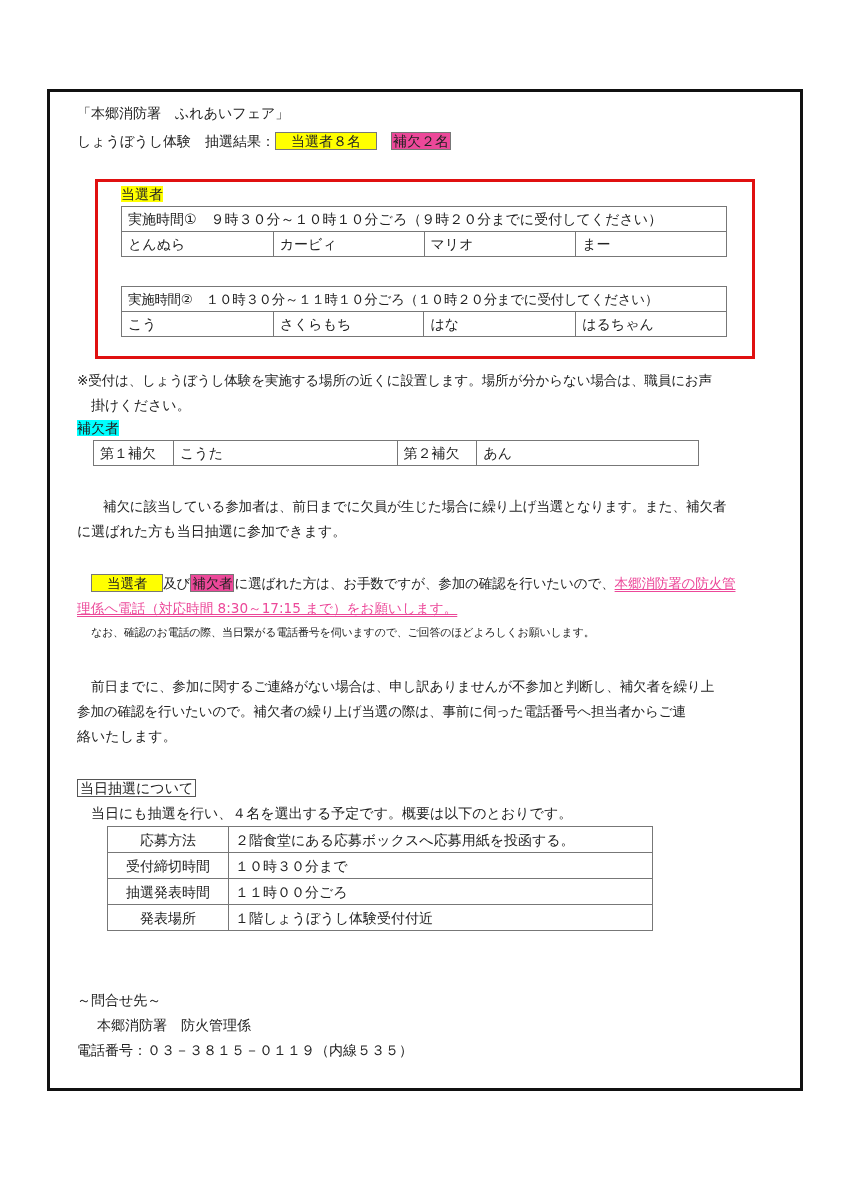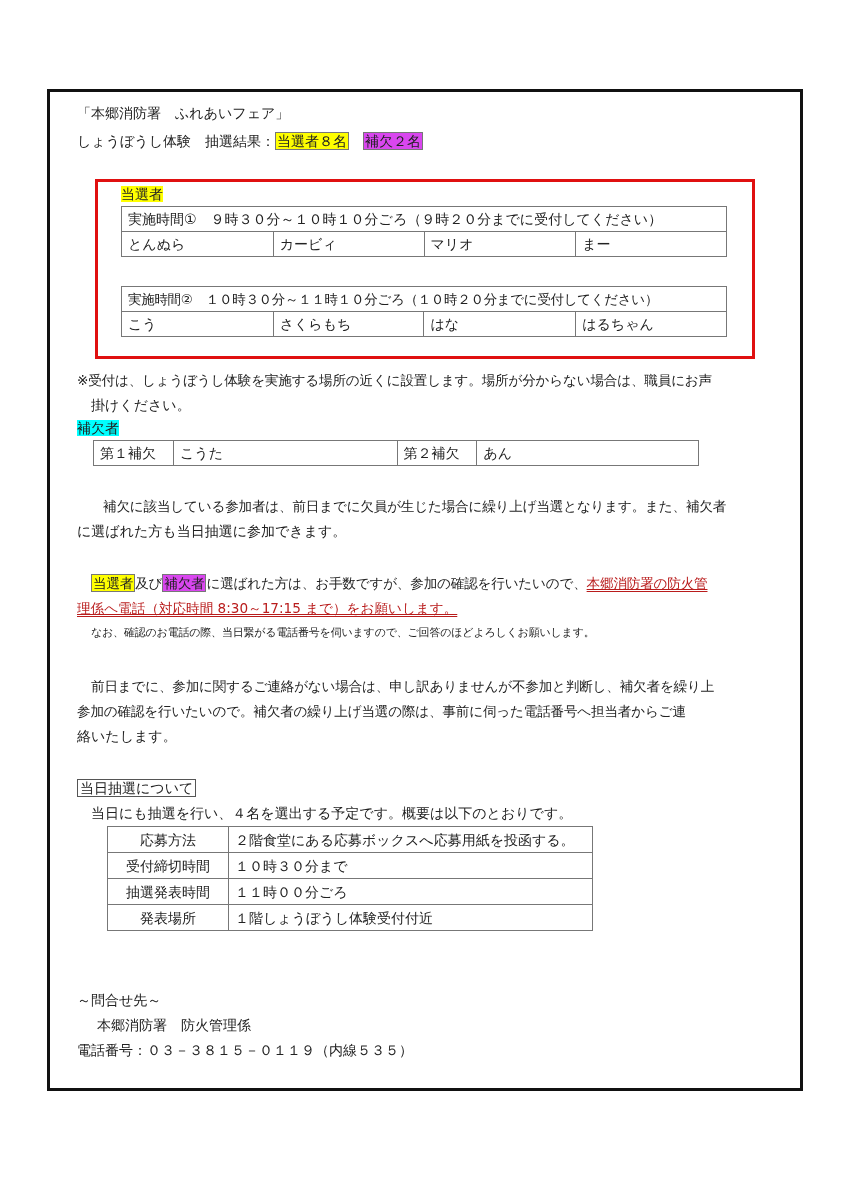--- a/index.html
+++ b/index.html
@@ -1,30 +1,30 @@
 <!DOCTYPE html>
 <html><head>
 <meta charset="utf-8">
 <style>
   html, body { margin:0; padding:0; background:#ffffff; }
   body { width:849px; height:1200px; position:relative; overflow:hidden;
          font-family:"DejaVu Sans","Liberation Sans",sans-serif; color:#222; font-size:14px; }
   .frame { position:absolute; left:47px; top:89px; width:750px; height:996px;
            border:3px solid #111; box-sizing:content-box; }
   .abs { position:absolute; white-space:nowrap; line-height:20px; }
-  .hl-yellow { background:#ffff00; border:1px solid #777; padding:0 1px; }
-  .hl-cyan { background:#d946ef; border:1px solid #777; padding:0 1px; }
+  .hl-yellow { background:#ffff00; border:1px solid #777; padding:0 15px; }
+  .hl-cyan { background:#ec4899; border:1px solid #777; padding:0 1px; }
   .hl-yellow-nb { background:#ffff00; }
   .hl-cyan-nb { background:#00ffff; }
   .redbox { position:absolute; left:95px; top:179px; width:654px; height:174px;
             border:3px solid #e01010; }
   table { border-collapse:collapse; position:absolute; }
   td { border:1px solid #777; font-size:14px; line-height:18px; padding:3px 6px; height:19px;
        white-space:nowrap; box-sizing:border-box; }
-  .red-ul { color:#b91c1c; text-decoration:underline; text-decoration-style:double; }
+  .red-ul { color:#ec4899; text-decoration:underline; text-decoration-style:double; }
   .center { text-align:center; }
   .serif { font-family:"DejaVu Serif","Liberation Serif",serif; }
   .boxed { border:1px solid #555; padding:0 2px; }
 </style>
 </head>
 <body>
 
 <div class="frame"></div>
 
 <div class="abs" style="left:77px; top:103px;">「本郷消防署　ふれあいフェア」</div>
@@ -95,21 +95,21 @@
 
 <div class="abs" style="left:91px; top:676px; font-size:13.6px; letter-spacing:-0.2px;">前日までに、参加に関するご連絡がない場合は、申し訳ありませんが不参加と判断し、補欠者を繰り上</div>
 <div class="abs" style="left:77px; top:701px; font-size:13.6px; letter-spacing:-0.2px;">参加の確認を行いたいので。補欠者の繰り上げ当選の際は、事前に伺った電話番号へ担当者からご連</div>
 <div class="abs" style="left:77px; top:726px;">絡いたします。</div>
 
 <div class="abs" style="left:77px; top:778px;">
   <span class="boxed">当日抽選について</span>
 </div>
 <div class="abs" style="left:91px; top:803px;">当日にも抽選を行い、４名を選出する予定です。概要は以下のとおりです。</div>
 
-<table style="left:107px; top:826px; width:486px;">
+<table style="left:107px; top:826px; width:546px;">
   <tbody>
       <tr>
     <td class="center" style="width:121px; height:26px;">応募方法</td>
     <td style="height:26px;">２階食堂にある応募ボックスへ応募用紙を投函する。</td>
   </tr>
   <tr>
     <td class="center" style="height:26px;">受付締切時間</td>
     <td style="height:26px;">１０時３０分まで</td>
   </tr>
   <tr>

